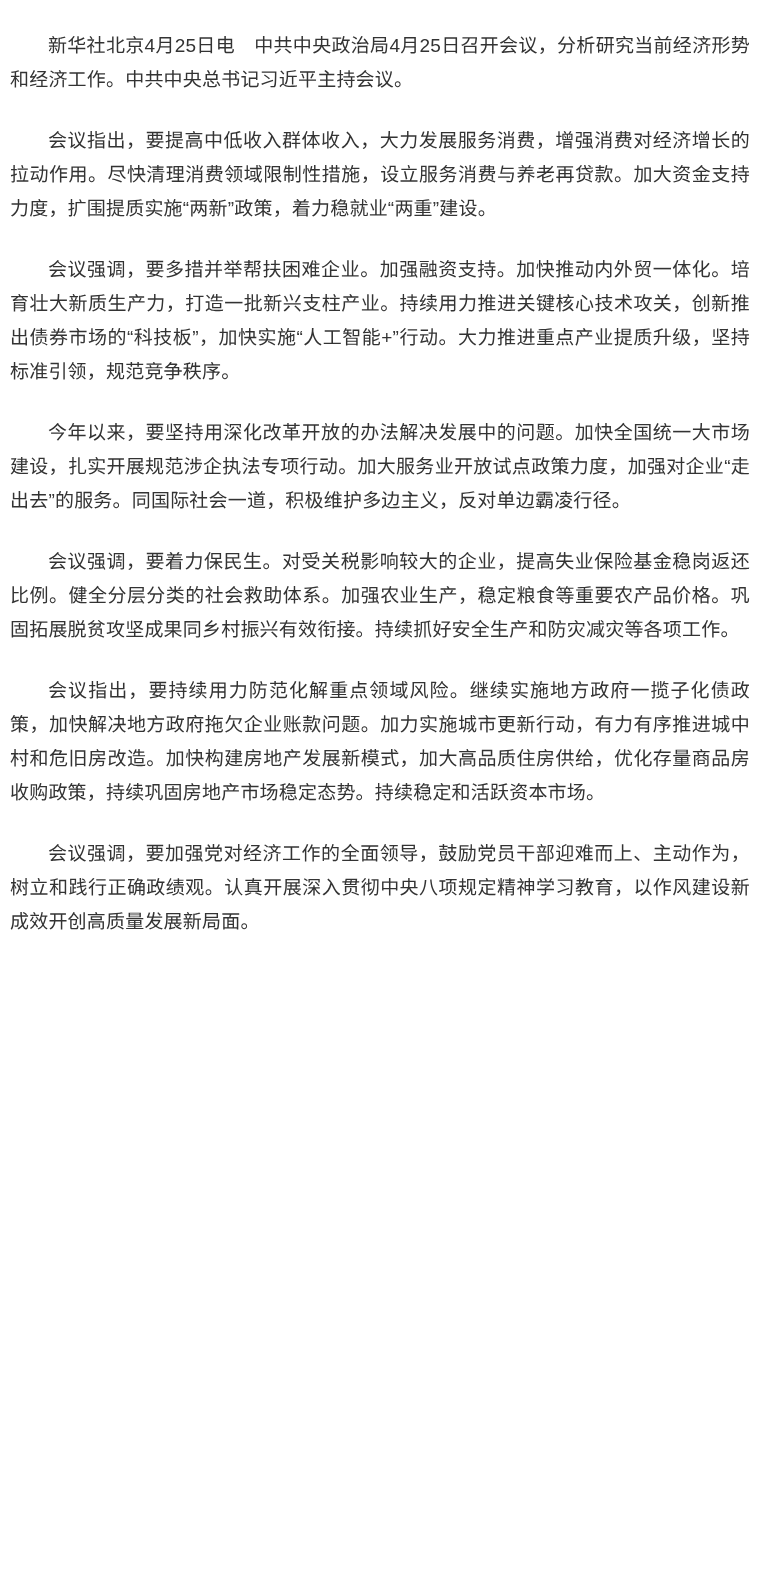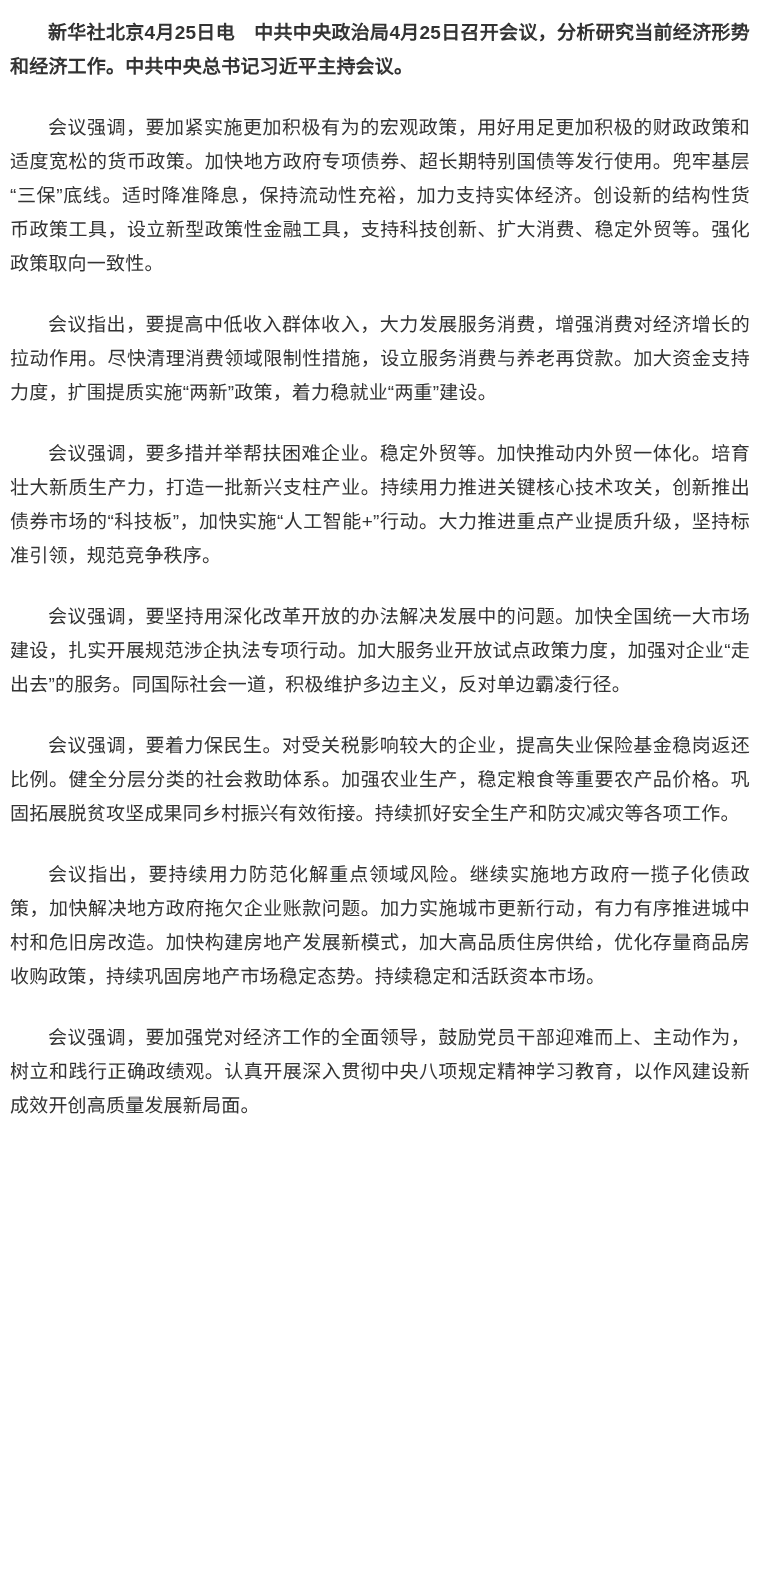--- a/index.html
+++ b/index.html
@@ -20,30 +20,28 @@
   .article p {
     margin: 27px 0 0 0;
     font-size: 19px;
     line-height: 34px;
     text-indent: 2em;
     text-align: justify;
     letter-spacing: 0.2px;
     word-break: break-all;
   }
   .article p:first-child {
-    margin-top: 9px;
-    font-weight: bold;
+    margin-top: 22px;
   }
 </style>
 </head>
 <body style="color: rgb(51, 51, 51); background: rgb(255, 255, 255);">
 
 <main class="article">
   <p>新华社北京4月25日电　中共中央政治局4月25日召开会议，分析研究当前经济形势和经济工作。中共中央总书记习近平主持会议。</p>
-  <p>会议强调，要加紧实施更加积极有为的宏观政策，用好用足更加积极的财政政策和适度宽松的货币政策。加快地方政府专项债券、超长期特别国债等发行使用。兜牢基层“三保”底线。适时降准降息，保持流动性充裕，加力支持实体经济。创设新的结构性货币政策工具，设立新型政策性金融工具，支持科技创新、扩大消费、稳定外贸等。强化政策取向一致性。</p>
   <p>会议指出，要提高中低收入群体收入，大力发展服务消费，增强消费对经济增长的拉动作用。尽快清理消费领域限制性措施，设立服务消费与养老再贷款。加大资金支持力度，扩围提质实施“两新”政策，着力稳就业“两重”建设。</p>
-  <p>会议强调，要多措并举帮扶困难企业。稳定外贸等。加快推动内外贸一体化。培育壮大新质生产力，打造一批新兴支柱产业。持续用力推进关键核心技术攻关，创新推出债券市场的“科技板”，加快实施“人工智能+”行动。大力推进重点产业提质升级，坚持标准引领，规范竞争秩序。</p>
-  <p>会议强调，要坚持用深化改革开放的办法解决发展中的问题。加快全国统一大市场建设，扎实开展规范涉企执法专项行动。加大服务业开放试点政策力度，加强对企业“走出去”的服务。同国际社会一道，积极维护多边主义，反对单边霸凌行径。</p>
+  <p>会议强调，要多措并举帮扶困难企业。加强融资支持。加快推动内外贸一体化。培育壮大新质生产力，打造一批新兴支柱产业。持续用力推进关键核心技术攻关，创新推出债券市场的“科技板”，加快实施“人工智能+”行动。大力推进重点产业提质升级，坚持标准引领，规范竞争秩序。</p>
+  <p>今年以来，要坚持用深化改革开放的办法解决发展中的问题。加快全国统一大市场建设，扎实开展规范涉企执法专项行动。加大服务业开放试点政策力度，加强对企业“走出去”的服务。同国际社会一道，积极维护多边主义，反对单边霸凌行径。</p>
   <p>会议强调，要着力保民生。对受关税影响较大的企业，提高失业保险基金稳岗返还比例。健全分层分类的社会救助体系。加强农业生产，稳定粮食等重要农产品价格。巩固拓展脱贫攻坚成果同乡村振兴有效衔接。持续抓好安全生产和防灾减灾等各项工作。</p>
   <p>会议指出，要持续用力防范化解重点领域风险。继续实施地方政府一揽子化债政策，加快解决地方政府拖欠企业账款问题。加力实施城市更新行动，有力有序推进城中村和危旧房改造。加快构建房地产发展新模式，加大高品质住房供给，优化存量商品房收购政策，持续巩固房地产市场稳定态势。持续稳定和活跃资本市场。</p>
   <p>会议强调，要加强党对经济工作的全面领导，鼓励党员干部迎难而上、主动作为，树立和践行正确政绩观。认真开展深入贯彻中央八项规定精神学习教育，以作风建设新成效开创高质量发展新局面。</p>
 
 </main>
 
 </body></html>

